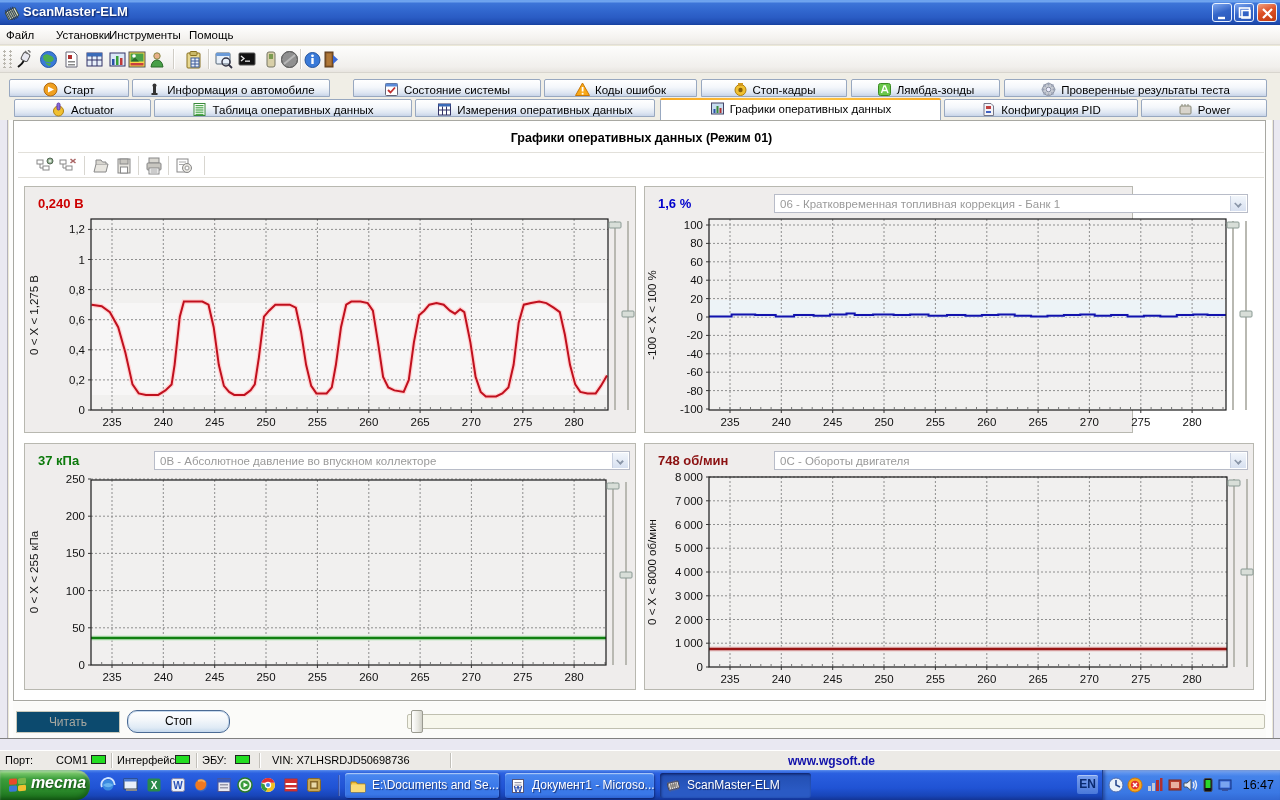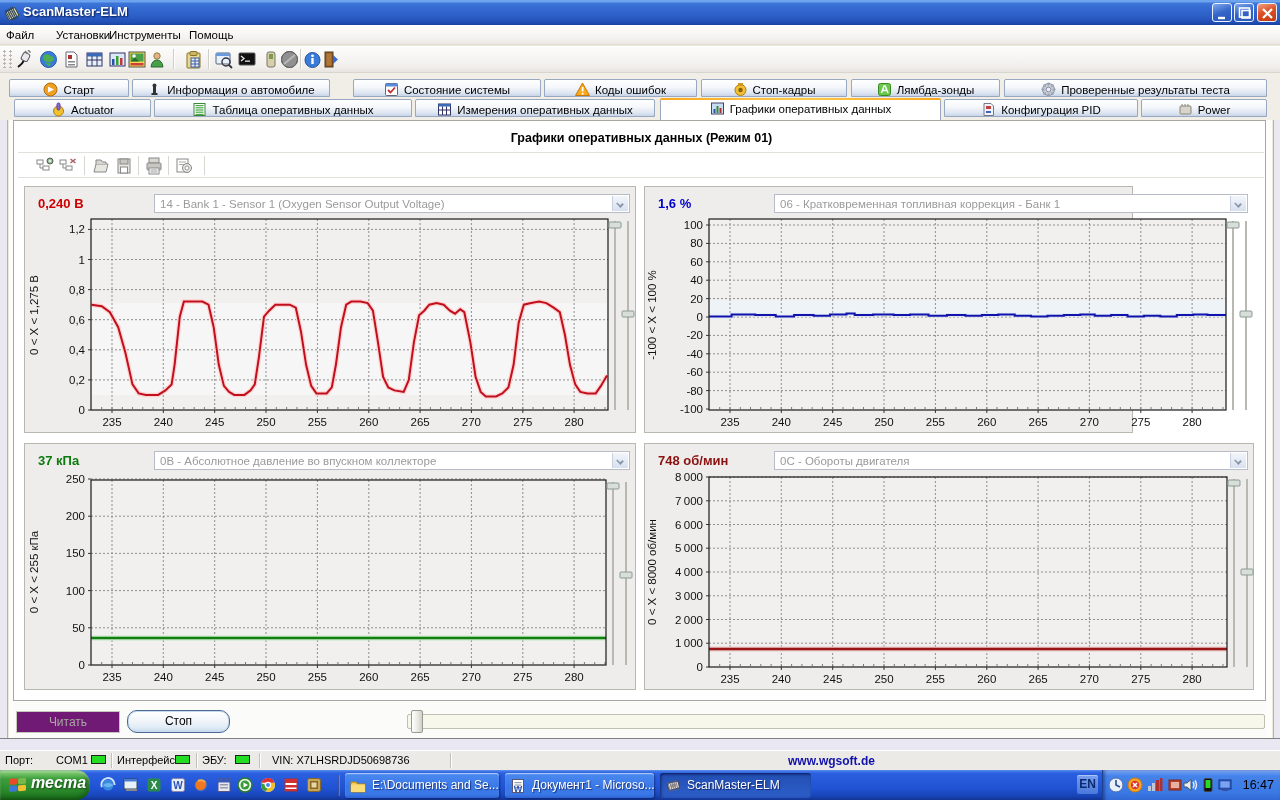--- a/index.html
+++ b/index.html
@@ -40,21 +40,21 @@
 .cti{position:absolute;top:3px;width:20px;height:20px;}
 
 .panel{position:absolute;background:#efedec;border:1px solid #b8b8b0;}
 .plabel{position:absolute;left:13px;top:9px;font-size:13px;font-weight:bold;white-space:nowrap;}
 .dd{position:absolute;top:7px;height:19px;background:#fff;border:1px solid #b8bcc8;}
 .dd span{position:absolute;left:5px;top:3px;font-size:11.5px;color:#9a9a9a;white-space:nowrap;}
 .dd .dda{position:absolute;right:1px;top:1px;bottom:1px;width:16px;background:linear-gradient(180deg,#f2f6fb,#d7e0f0);border-left:1px solid #c8d0e0;}
 .dd .dda b{position:absolute;left:4px;top:5px;width:6px;height:6px;border-right:2px solid #8a96a8;border-bottom:2px solid #8a96a8;transform:rotate(45deg) scale(1,.8);}
 .cs{position:absolute;left:0;top:0;}
 
-.btn-dis{position:absolute;left:16px;top:711px;width:104px;height:22px;background:#701a75;border:1px solid #c8c8ba;font-size:12px;color:#a8a8a0;text-align:center;line-height:20px;}
+.btn-dis{position:absolute;left:16px;top:711px;width:104px;height:22px;background:#0c4a6e;border:1px solid #c8c8ba;font-size:12px;color:#a8a8a0;text-align:center;line-height:20px;}
 .btn-stop{position:absolute;left:127px;top:710px;width:103px;height:23px;border-radius:10px;border:1px solid #4a6a94;
  background:linear-gradient(180deg,#ffffff 0%,#f2f6fa 45%,#dfeaf5 80%,#c4d8ec 100%);font-size:12px;color:#000;text-align:center;line-height:21px;box-shadow:inset 0 0 0 1px #c8daee;}
 .hslider{position:absolute;left:407px;top:714px;width:858px;height:15px;background:#f7f7ec;border:1px solid #c0c0b0;border-radius:2px;}
 .hthumb{position:absolute;left:3px;top:-5px;width:12px;height:23px;background:linear-gradient(90deg,#ffffff,#e8e8e2 60%,#cfcfc6);border:1px solid #9a9a90;border-radius:2px;}
 
 .sline{position:absolute;left:0;top:738px;width:1280px;height:1px;background:#808080;}
 .statusbar{position:absolute;left:0;top:750px;width:1280px;height:20px;background:#eceae6;border-top:1px solid #fff;font-size:11px;color:#000;}
 .scell{position:absolute;top:2px;bottom:2px;border-right:1px solid #c2c0ba;box-shadow:1px 0 0 #fff;}
 .stext{position:absolute;top:3px;white-space:nowrap;}
 .led{position:absolute;width:15px;height:9px;background:#22dd22;border:1px solid #222;top:4px;}
@@ -352,26 +352,20 @@
           <circle cx="13" cy="12" r="2" fill="#fff" stroke="#999"></circle>
         </svg></div>
       <div style="position:absolute;left:66px;top:3px;width:1px;height:19px;background:#d8d6d0;box-shadow:1px 0 0 #fff;"></div>
       <div style="position:absolute;left:120px;top:3px;width:1px;height:19px;background:#d8d6d0;box-shadow:1px 0 0 #fff;"></div>
       <div style="position:absolute;left:150px;top:3px;width:1px;height:19px;background:#d8d6d0;box-shadow:1px 0 0 #fff;"></div>
       <div style="position:absolute;left:186px;top:3px;width:1px;height:19px;background:#d8d6d0;box-shadow:1px 0 0 #fff;"></div>
     </div>
 </div>
 <div class="panel" style="left:24px;top:186px;width:612px;height:247px;">
     <div class="plabel" style="color:#cc0000;">0,240 В</div>
-    <div class="dd" style="left:129px;width:476px;">
-      <span>14 - Bank 1 - Sensor 1 (Oxygen Sensor Output Voltage)</span>
-      <i class="dda">
-        <b></b>
-      </i>
-    </div>
     <svg class="cs" width="612" height="247" viewBox="0 0 612 247">
       <rect x="66" y="32" width="517" height="191" fill="#f1f0ef" stroke="none"></rect>
       <rect x="67" y="116" width="515" height="92" fill="rgba(255,255,255,0.42)"></rect>
       <line x1="87.0" y1="32" x2="87.0" y2="223" stroke="#8e8e8e" stroke-width="1" stroke-dasharray="2,2"></line>
       <line x1="138.3" y1="32" x2="138.3" y2="223" stroke="#8e8e8e" stroke-width="1" stroke-dasharray="2,2"></line>
       <line x1="189.7" y1="32" x2="189.7" y2="223" stroke="#8e8e8e" stroke-width="1" stroke-dasharray="2,2"></line>
       <line x1="241.0" y1="32" x2="241.0" y2="223" stroke="#8e8e8e" stroke-width="1" stroke-dasharray="2,2"></line>
       <line x1="292.4" y1="32" x2="292.4" y2="223" stroke="#8e8e8e" stroke-width="1" stroke-dasharray="2,2"></line>
       <line x1="343.8" y1="32" x2="343.8" y2="223" stroke="#8e8e8e" stroke-width="1" stroke-dasharray="2,2"></line>
       <line x1="395.1" y1="32" x2="395.1" y2="223" stroke="#8e8e8e" stroke-width="1" stroke-dasharray="2,2"></line>

